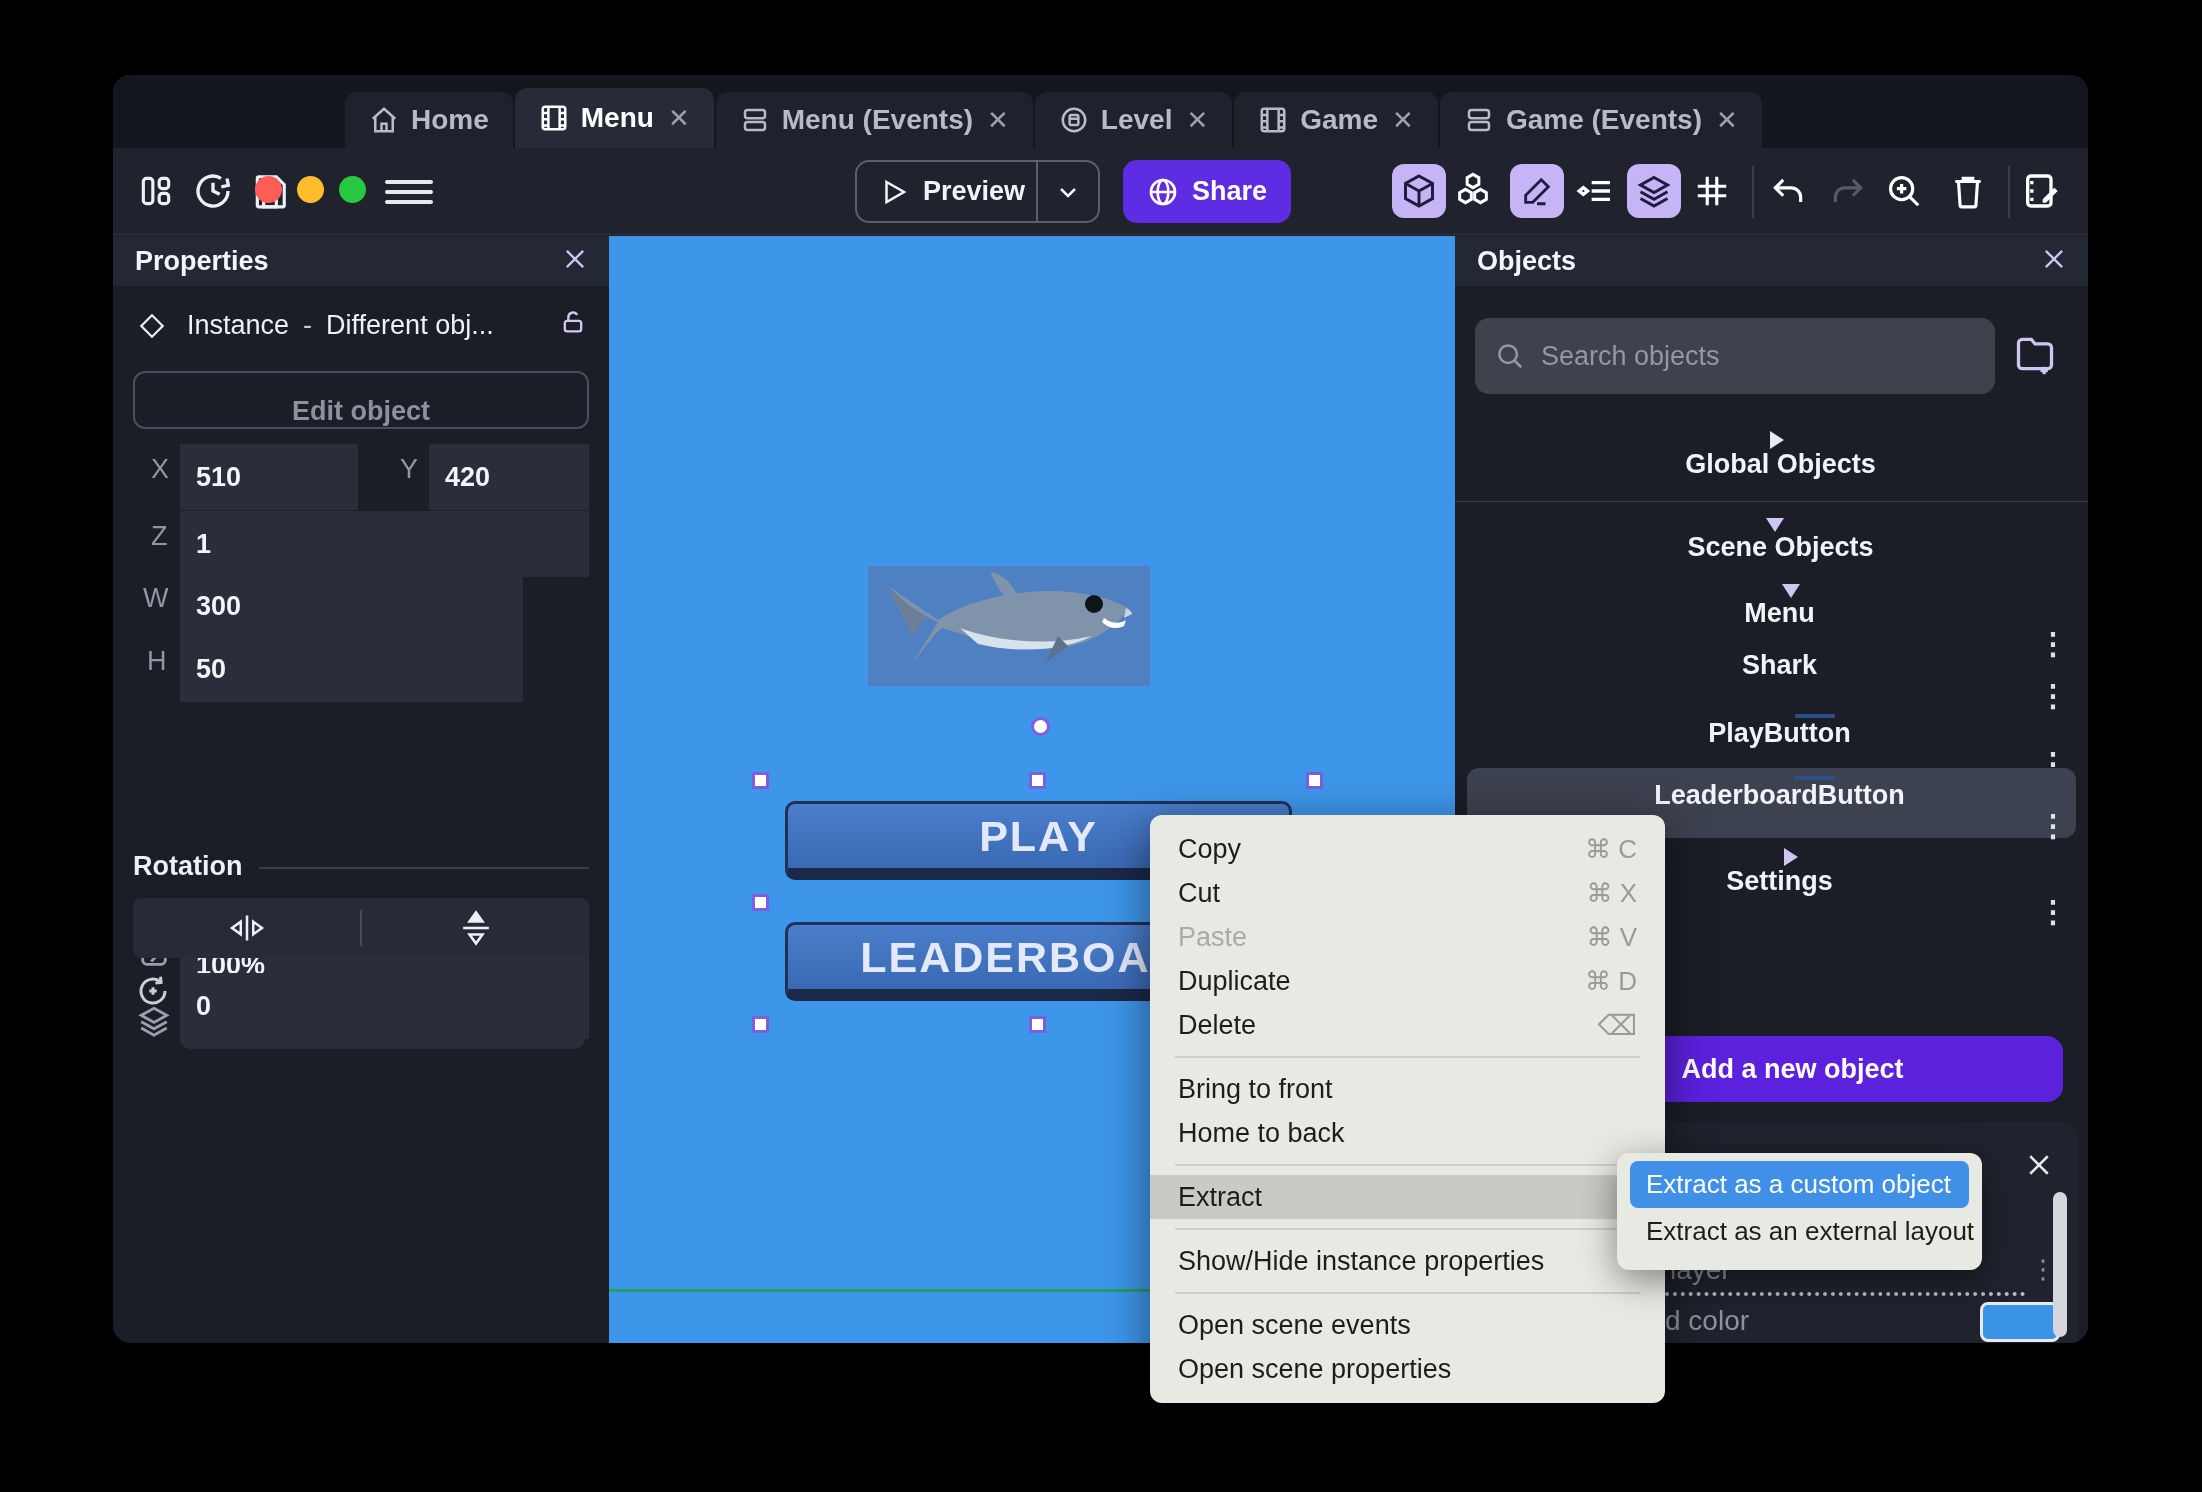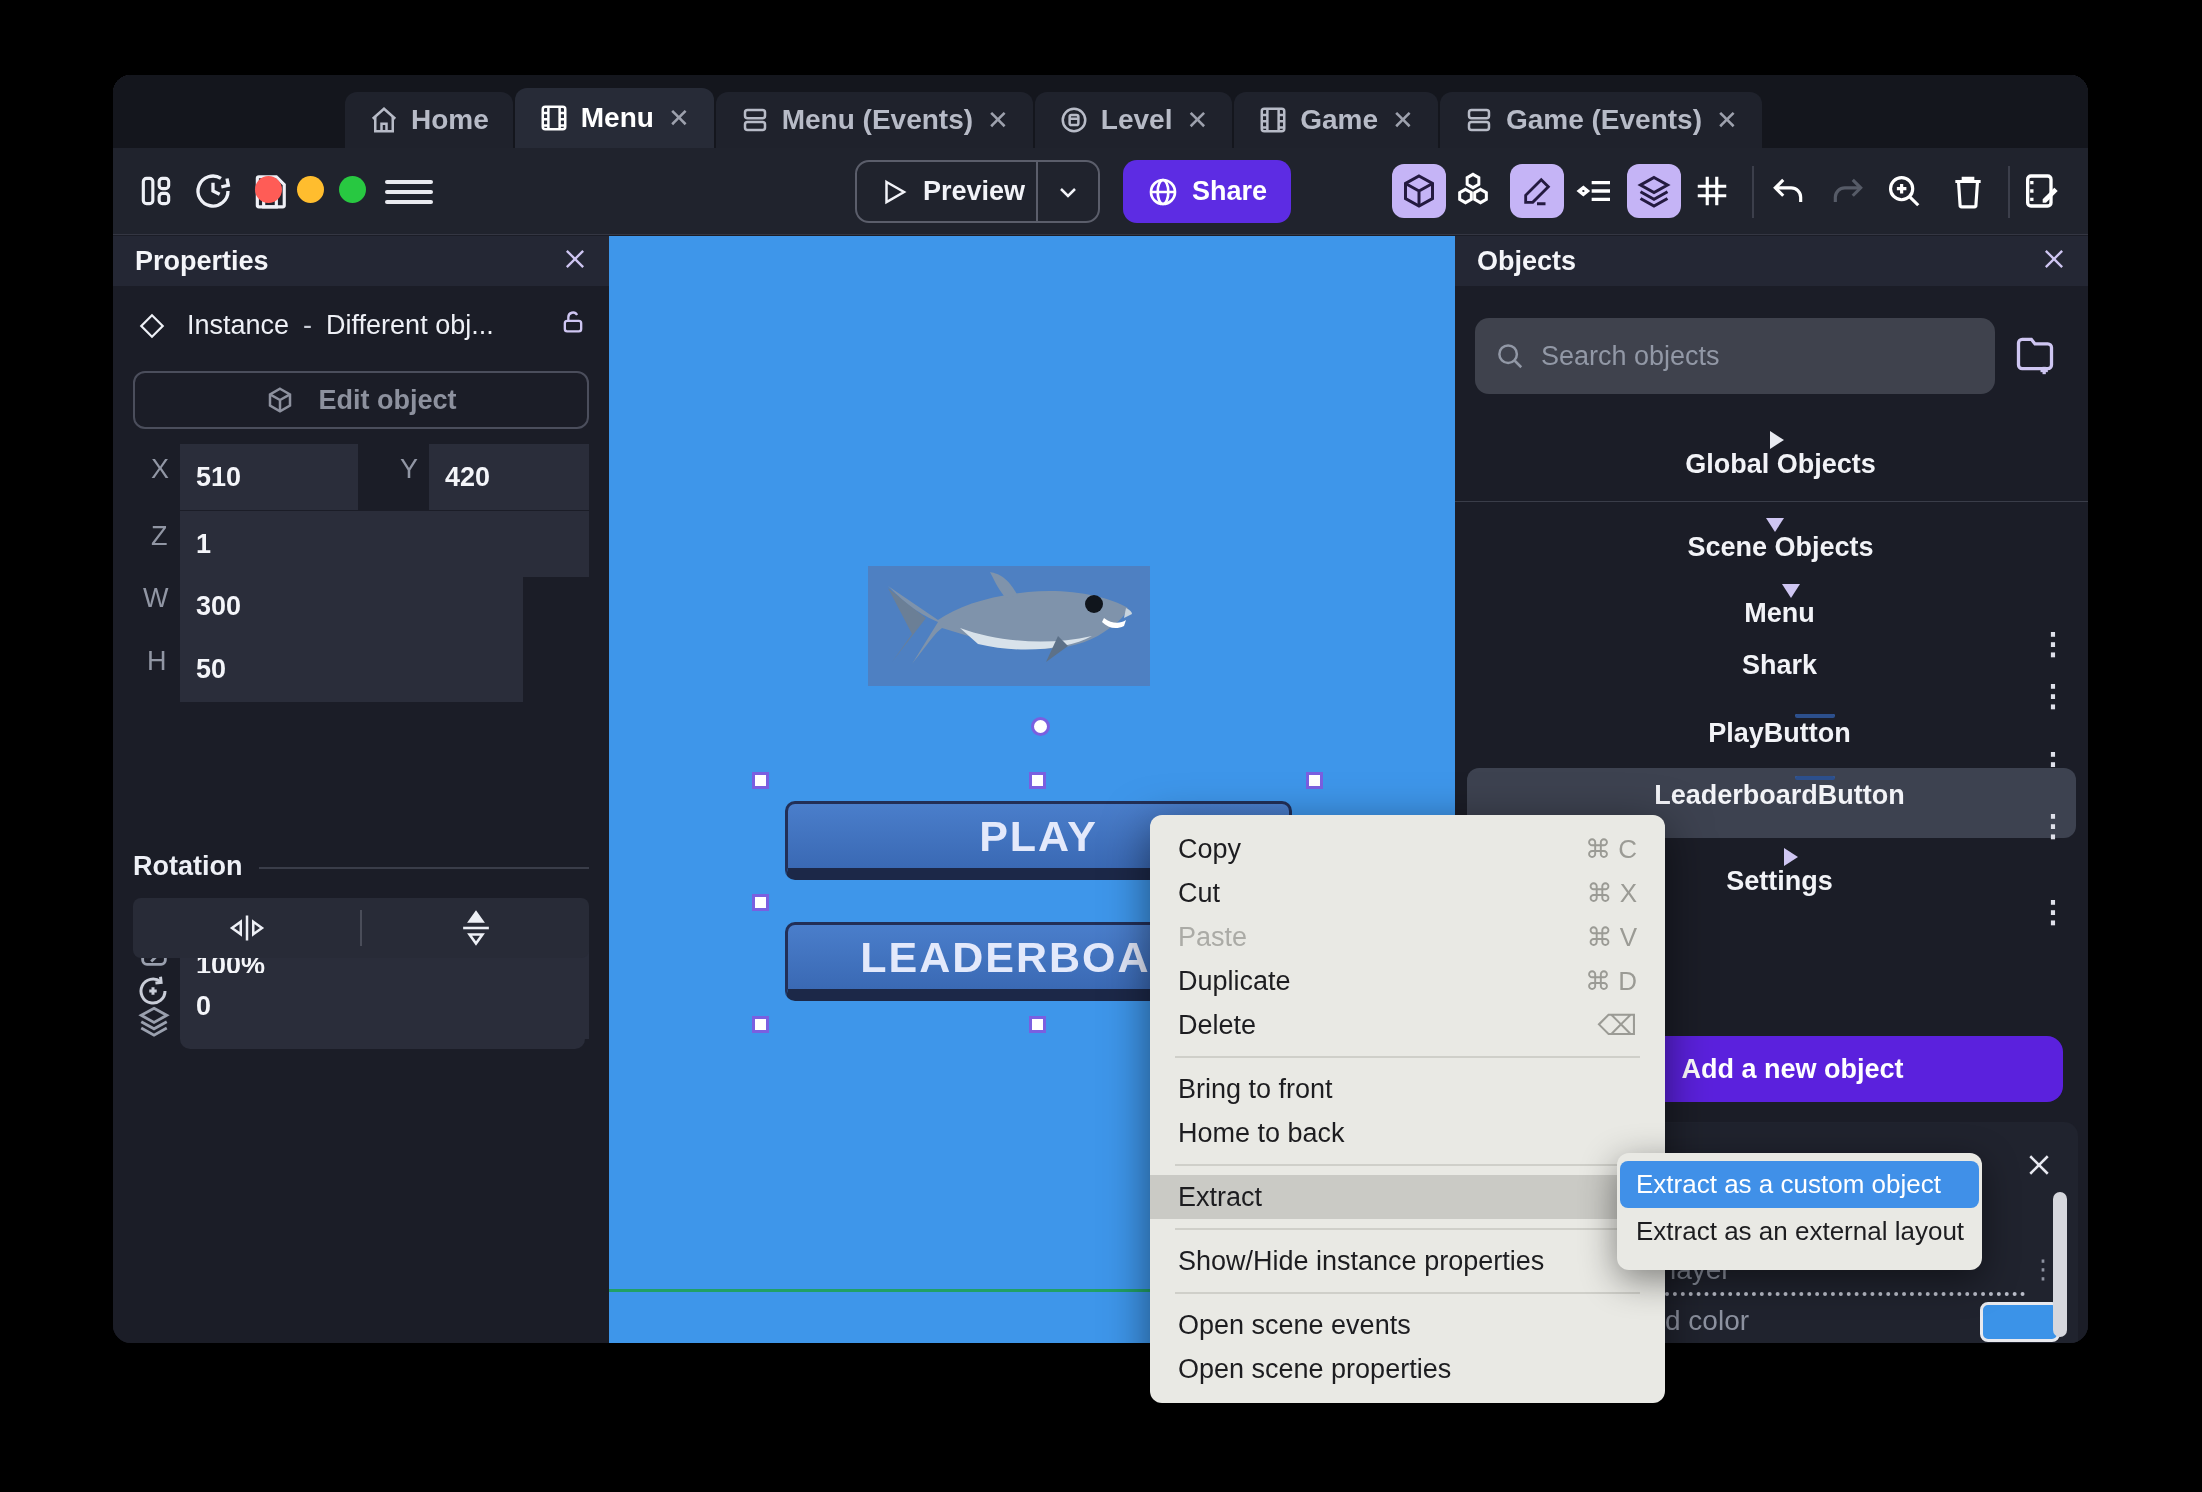--- a/index.html
+++ b/index.html
@@ -44,21 +44,21 @@
   .panel-header .ph-title { font-size:27px; font-weight:700; color:#f4f5f9; margin-left:22px; }
   .panel-header .ph-close { margin-left:auto; margin-right:20px; color:#cfc6f2; }
 
   
   .inst-row { position:absolute; left:0; top:72px; width:100%; display:flex; align-items:center; color:#eef0f6; font-size:27px; }
   .inst-row .diamond { margin-left:26px; }
   .inst-label { margin-left:22px; font-weight:400; }
   .inst-dash { margin:0 14px; color:#c9ccd6; }
   .inst-value { font-weight:400; }
   .lock { margin-left:auto; margin-right:22px; color:#cfc6f2; }
-  .edit-object { position:absolute; left:20px; top:135px; width:456px; height:58px; border:2px solid #4b4e5c; border-radius:12px; display:flex; align-items:center; justify-content:center; gap:23px; color:#8d919e; font-size:27px; font-weight:700; }
+  .edit-object { position:absolute; left:20px; top:135px; width:456px; height:58px; border:2px solid #4b4e5c; border-radius:12px; display:flex; align-items:center; justify-content:center; gap:23px; color:#8d919e; font-size:27px; font-weight:700;flex-direction:column; }
   .prop-label { position:absolute; color:#9196a4; font-size:27px; }
   .prop-input { position:absolute; background:#2a2d3a; border:none; border-radius:0; color:#f4f5f9; font-size:27px; font-weight:600; padding-left:16px; height:66px; font-family:"Liberation Sans",sans-serif; }
   .link-col { position:absolute; left:556px; top:340px; height:150px; width:20px; color:#e3e5ee; }
   .opacity-ic { position:absolute; left:24px; top:700px; color:#9aa0ae; }
   .layers-ic  { position:absolute; left:24px; top:768px; color:#9aa0ae; }
   .layer-select { position:absolute; left:67px; top:763px; width:405px; height:50px; background:#2a2d3a; border-radius:10px; display:flex; align-items:center; color:#f4f5f9; font-size:27px; font-weight:600; padding:0 16px; }
   .layer-select .sel-caret { margin-left:auto; color:#b9bdc9; font-size:22px; }
   .rot-title { position:absolute; left:20px; top:615px; font-size:27px; font-weight:600; color:#eef0f6; }
   .rot-line { position:absolute; left:146px; top:631px; width:330px; height:2px; background:#3a3d49; }
   .flip-bar { position:absolute; left:20px; top:662px; width:456px; height:60px; background:#282b37; border-radius:8px; display:flex; }
@@ -102,21 +102,21 @@
   .ctx-menu { position:absolute; left:1037px; top:740px; width:515px; background:#e9e9e4; border-radius:12px; box-shadow:0 12px 46px rgba(0,0,0,.5); padding:12px 0; z-index:50; }
   .ctx-item { height:44px; display:flex; align-items:center; padding:0 28px; font-size:27px; color:#1d1d20; }
   .ctx-item .sc { margin-left:auto; color:#9b9b95; font-size:26px; }
   .ctx-item.disabled { color:#ababa6; }
   .ctx-item.hl { background:#cacac5; }
   .ctx-item .arrow { margin-left:auto; color:#2a2a2d; font-size:30px; font-weight:700; }
   .ctx-sep { height:2px; background:#cfcfc9; margin:9px 25px; }
   .ctx-del-ic { margin-left:auto; color:#9b9b95; font-size:28px; }
 
   
-  .sub-menu { position:absolute; left:1504px; top:1078px; width:365px; height:117px; background:#e9e9e4; border-radius:12px; box-shadow:0 10px 36px rgba(0,0,0,.45); padding:8px 3px; z-index:60; }
+  .sub-menu { position:absolute; left:1504px; top:1078px; width:365px; height:117px; background:#e9e9e4; border-radius:12px; box-shadow:0 10px 36px rgba(0,0,0,.45); padding:8px 13px; z-index:60; }
   .sub-item { height:47px; display:flex; align-items:center; padding:0 16px; font-size:26px; border-radius:8px; color:#1d1d20; white-space:nowrap; }
   .sub-item.sel { background:#4090e8; color:#fff; }
 </style>
 </head>
 <body>
 
 <div class="window">
   <div class="window-clip">
 
     <div class="win-top-row"></div>

